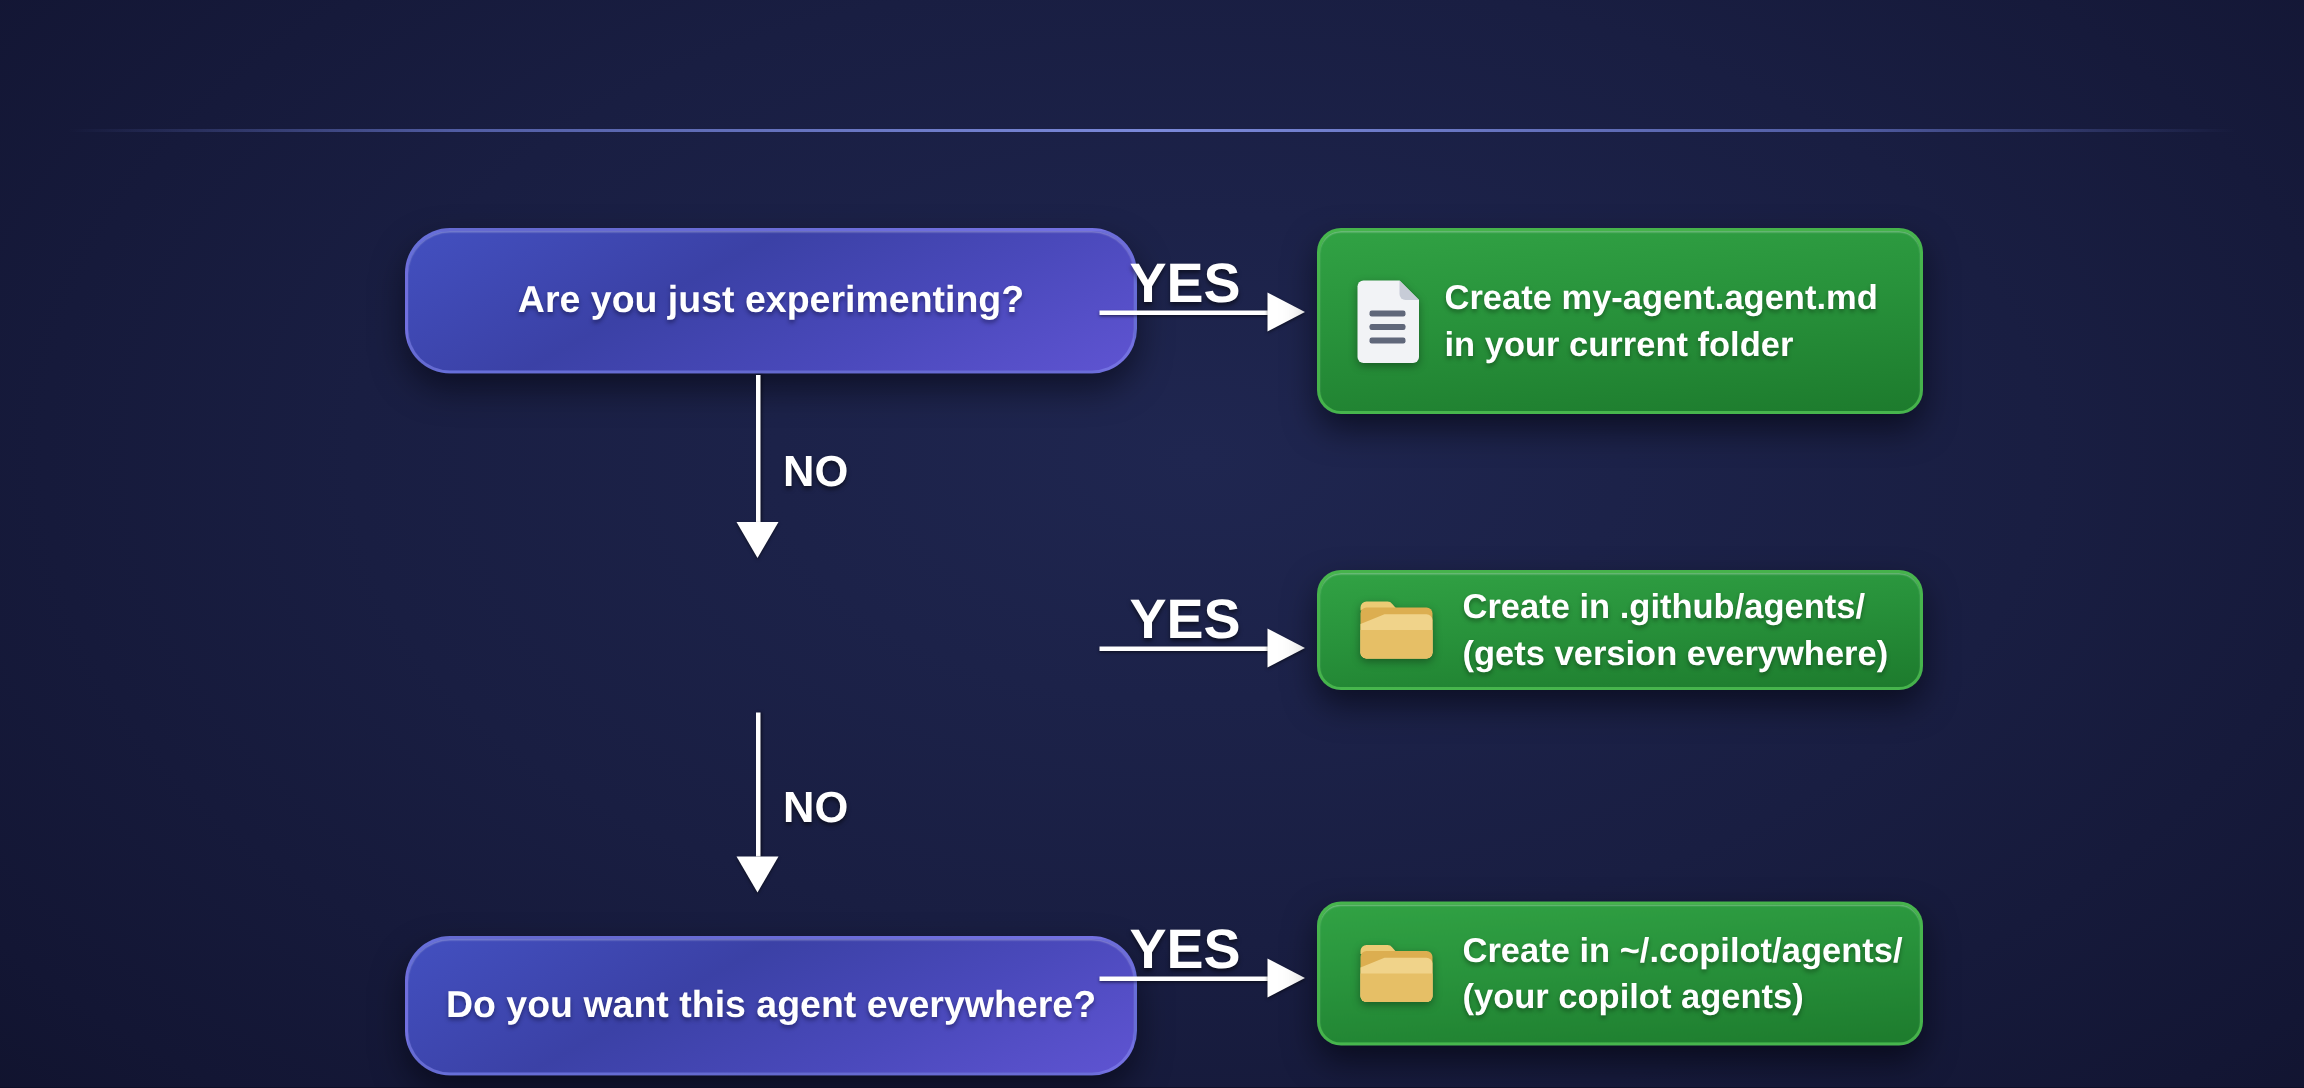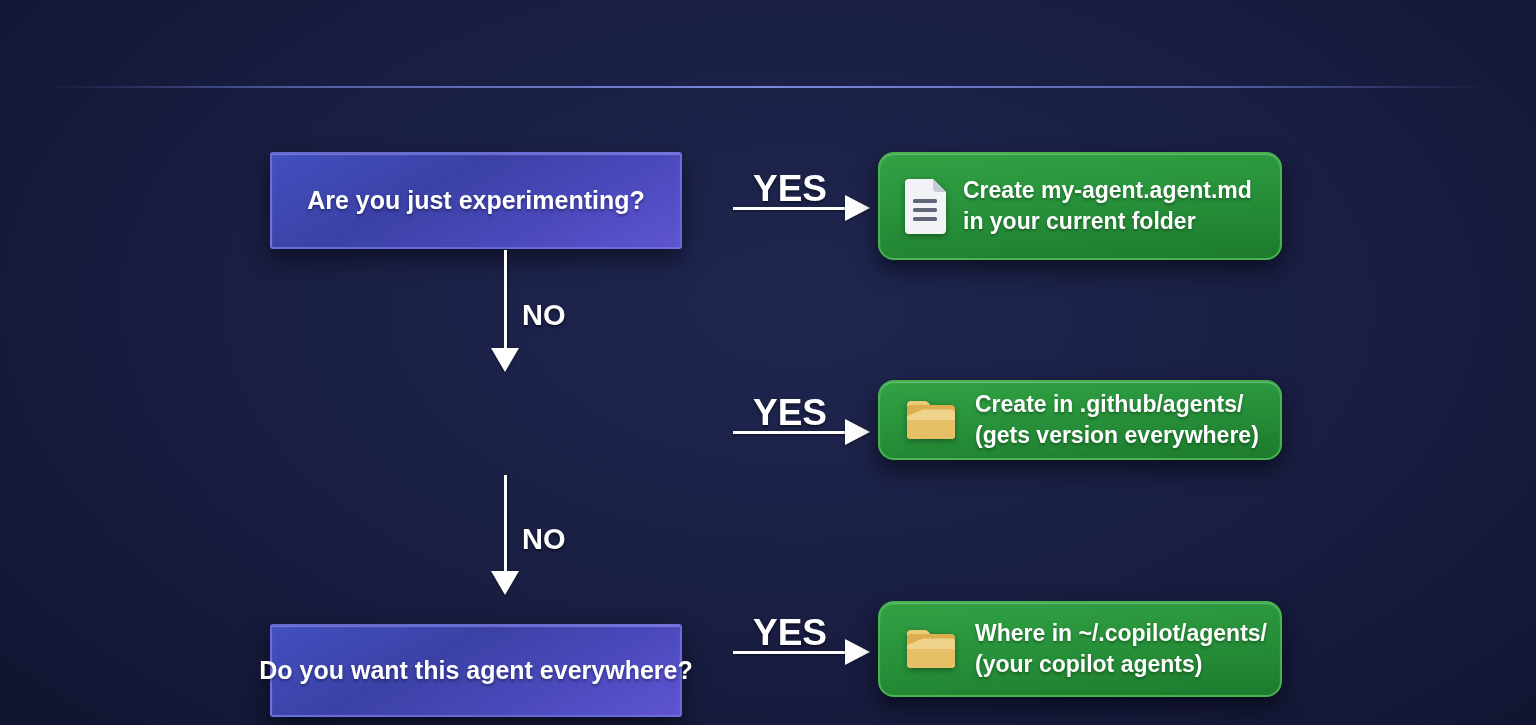--- a/index.html
+++ b/index.html
@@ -14,22 +14,22 @@
     color:#ffffff; font-size:46px; font-weight:700; letter-spacing:0.5px;
     text-shadow:0 3px 5px rgba(0,0,0,0.6);
   }
   .divider {
     position:absolute; top:86px; left:45px; width:1446px; height:2px;
     background:linear-gradient(90deg, rgba(90,104,180,0) 0%,
       rgba(100,114,196,0.75) 18%, rgba(128,143,226,0.95) 50%,
       rgba(100,114,196,0.75) 82%, rgba(90,104,180,0) 100%);
   }
   .qbox {
-    position:absolute; left:270px; width:412px; box-sizing:border-box;
-    border-radius:3px;
+    position:absolute; left:270px; width:488px; box-sizing:border-box;
+    border-radius:30px;
     background:linear-gradient(152deg, #4350c0 0%, #3b41a6 38%, #4a49bb 68%, #5f54d2 100%);
     border:2px solid rgba(134,138,240,0.55);
     box-shadow:0 10px 22px rgba(0,0,8,0.5), inset 0 1px 1px rgba(255,255,255,0.28);
     display:flex; align-items:center; justify-content:center;
     color:#fff; font-size:25px; font-weight:700; white-space:nowrap;
     text-shadow:0 2px 3px rgba(0,0,30,0.4);
   }
   .abox {
     position:absolute; left:878px; width:404px; box-sizing:border-box;
     border-radius:16px;
@@ -71,21 +71,21 @@
   <div class="qbox" style="top:152px; height:97px;">
     <span>Are you just experimenting?</span>
   </div>
 
   <div class="harrow" style="top:168px;">
     <div class="lbl">YES</div>
     <div class="shaft"></div>
     <div class="head"></div>
   </div>
 
-  <div class="abox" style="top:152px; height:108px;">
+  <div class="abox" style="top:152px; height:124px;">
     <span class="icon-wrap">
       <svg width="46" height="56" viewBox="0 0 46 56">
         <path d="M7 1 h24 l13 13 v38 a4 4 0 0 1 -4 4 H7 a4 4 0 0 1 -4 -4 V5 a4 4 0 0 1 4 -4 z" fill="#f2f3f6"></path>
         <path d="M31 1 l13 13 h-9 a4 4 0 0 1 -4 -4 z" fill="#c7ccd7"></path>
         <rect x="11" y="21" width="24" height="4" rx="1.5" fill="#60677a"></rect>
         <rect x="11" y="30" width="24" height="4" rx="1.5" fill="#60677a"></rect>
         <rect x="11" y="39" width="24" height="4" rx="1.5" fill="#60677a"></rect>
       </svg>
     </span>
     <span class="txt">
@@ -141,18 +141,18 @@
   <div class="abox" style="top:601px; height:96px;">
     <span class="icon-wrap">
       <svg width="58" height="48" viewBox="0 0 58 48">
         <path d="M9 5 h14 a4 4 0 0 1 3.2 1.6 L30 11 H5 V9 a4 4 0 0 1 4 -4 z" fill="#eccb75"></path>
         <rect x="5" y="9" width="48" height="34" rx="4" fill="#dcae50"></rect>
         <path d="M5 20 L21 13.5 h28 a4 4 0 0 1 4 4 V39 a4 4 0 0 1 -4 4 H9 a4 4 0 0 1 -4 -4 z" fill="#f0d38a"></path>
         <path d="M5 24 h48 v15 a4 4 0 0 1 -4 4 H9 a4 4 0 0 1 -4 -4 z" fill="#e6bf66"></path>
       </svg>
     </span>
     <span class="txt">
-      <span>Where in ~/.copilot/agents/</span><br>
+      <span>Create in ~/.copilot/agents/</span><br>
       <span>(your copilot agents)</span>
     </span>
   </div>
 
 </div>
 
 </body></html>

